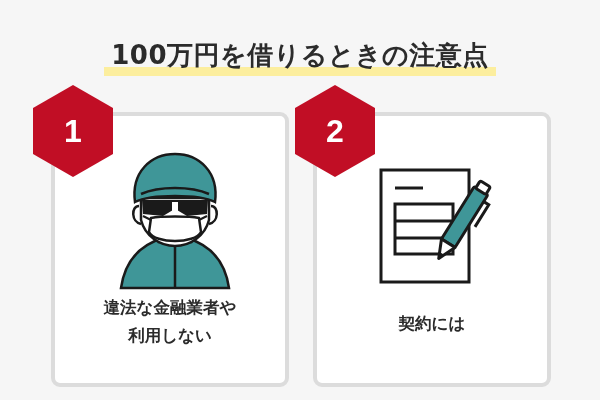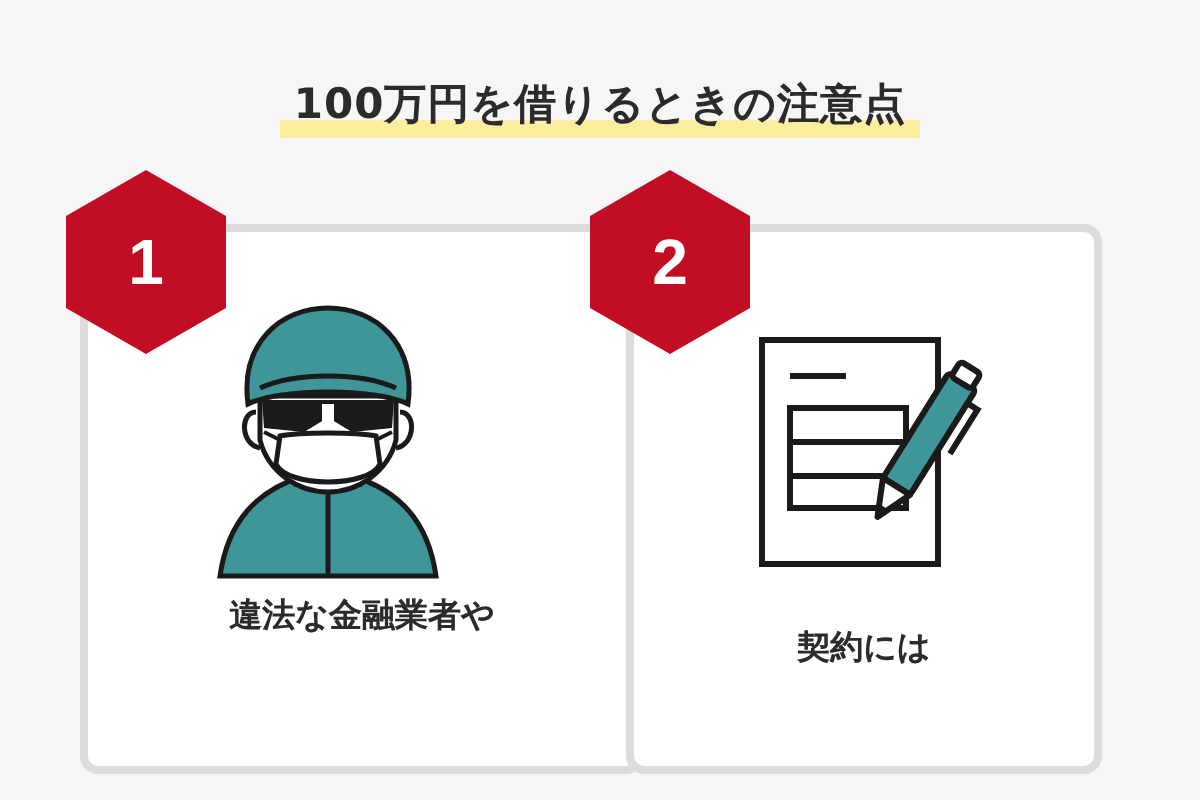--- a/index.html
+++ b/index.html
@@ -1,24 +1,24 @@
 <!DOCTYPE html>
 <html><head>
 <meta charset="utf-8">
 <style>
   html, body { margin:0; padding:0; }
   body { width:600px; height:400px; background:#f6f6f6; position:relative; overflow:hidden;
          font-family:"DejaVu Sans", "Liberation Sans", sans-serif; color:#2b2b2b; }
   .title-wrap { position:absolute; left:0; top:38px; width:600px; text-align:center; }
-  .title { display:inline-block; position:relative; font-size:21px; font-weight:bold; letter-spacing:0.5px; padding:0 4px; }
+  .title { display:inline-block; position:relative; font-size:26px; font-weight:bold; letter-spacing:0.5px; padding:0 4px; }
   .title-hl { position:absolute; left:-3px; right:-3px; bottom:-3px; height:9px; background:#fcee9e; z-index:0; }
   .title-text { position:relative; z-index:1; }
   .card { position:absolute; top:112px; width:230px; height:267px; background:#fff;
           border:4px solid #dcdcdc; border-radius:9px; }
-  .card1 { left:40px;padding-left:44px; }
+  .card1 { left:51px; }
   .card2 { left:313px; }
   .hex { position:absolute; width:80px; height:92px; }
   .hex1 { left:33px; top:85px; }
   .hex2 { left:295px; top:85px; }
   .hex-num { position:absolute; left:0; top:0; width:80px; height:92px; line-height:92px; text-align:center;
              color:#fff; font-size:32px; font-weight:bold; font-family:"Liberation Sans", sans-serif; }
   .card-text { position:absolute; left:0; width:100%; text-align:center; font-size:16.5px; font-weight:bold;
                line-height:28px; color:#2b2b2b; }
   .icon { position:absolute; }
 </style>
@@ -50,20 +50,21 @@
 
     <path d="M36 68 C46 66 74 66 84 68 L86 82 C80 94 40 94 34 82 Z" fill="#fff" stroke="#1a1a1a" stroke-width="2.5"></path>
     <line x1="28" y1="66" x2="36" y2="70" stroke="#1a1a1a" stroke-width="2"></line>
     <line x1="92" y1="66" x2="84" y2="70" stroke="#1a1a1a" stroke-width="2"></line>
 
     <path d="M20 52 C16 22 36 4 60 4 C84 4 104 22 100 52 C84 44 36 44 20 52 Z" fill="#3f9698" stroke="#1a1a1a" stroke-width="2.5"></path>
     <path d="M26 44 C44 36 76 36 94 44" fill="none" stroke="#1a1a1a" stroke-width="2.5"></path>
   </svg>
   <div class="card-text" style="top:178px;">
     <div>違法な金融業者や</div>
+    <div>利用しない</div>
   </div>
 </div>
 
 <svg class="hex hex1" viewBox="0 0 80 92">
   <polygon points="40,0 80,23 80,69 40,92 0,69 0,23" fill="#c10e25"></polygon>
 </svg>
 <div class="hex-num" style="left:33px;top:85px;">1</div>
 
 <div class="card card2">
   <svg class="icon" style="left:58px;top:52px;" width="130" height="120" viewBox="0 0 130 120">

